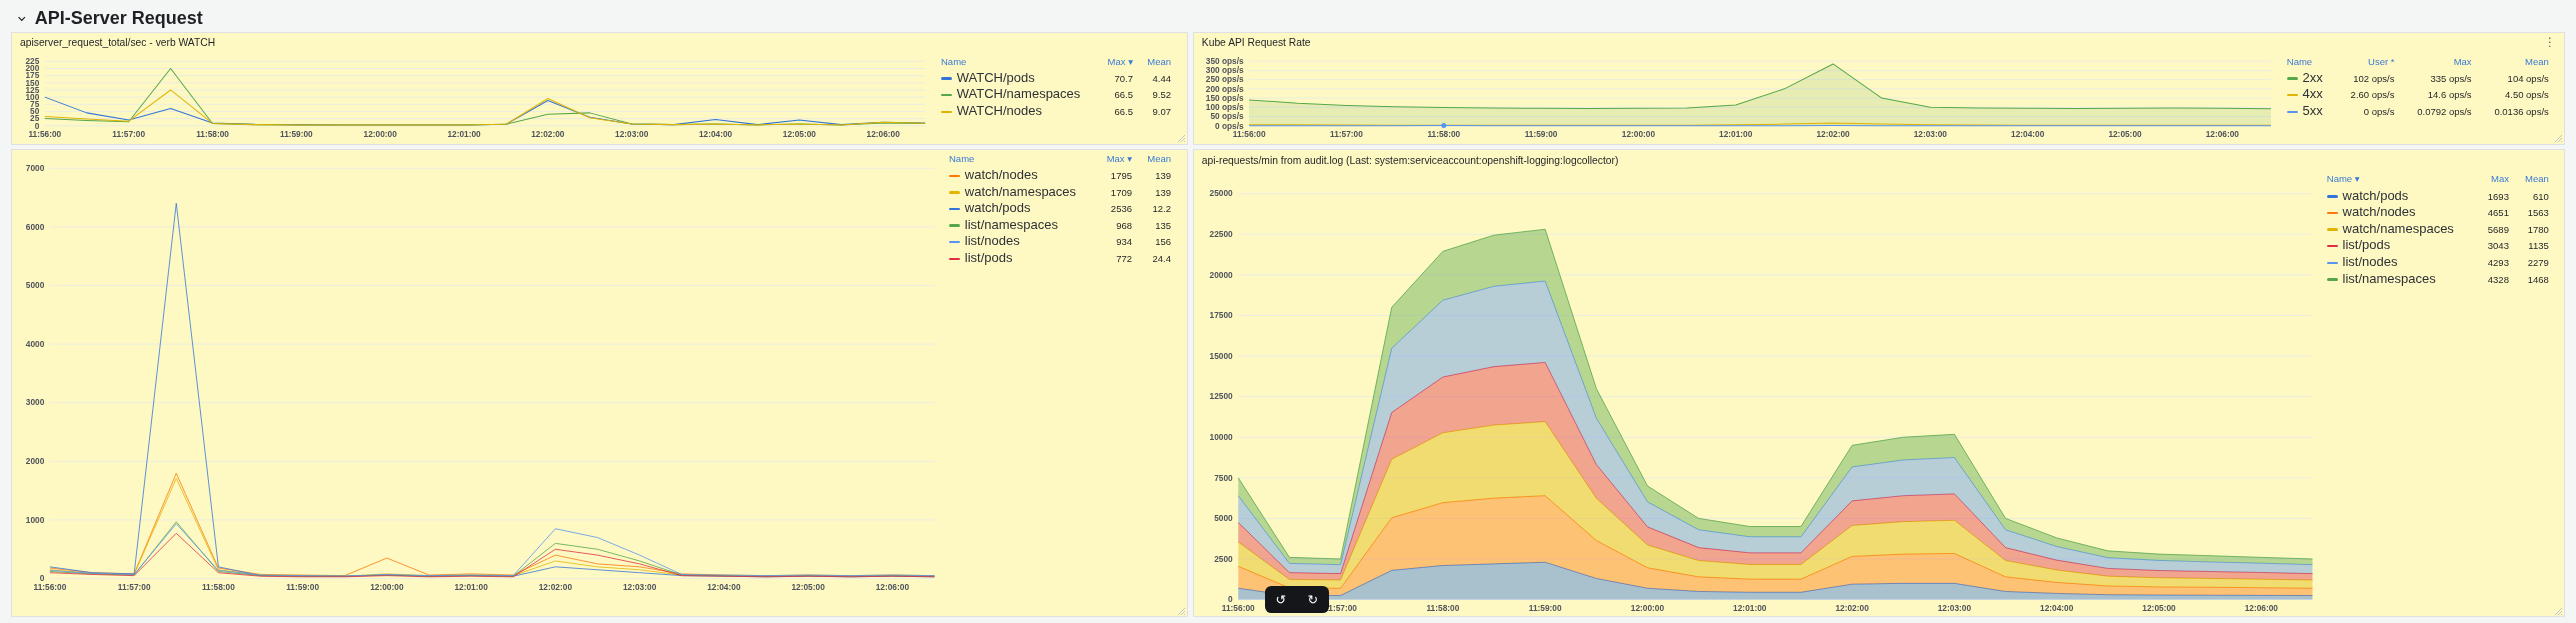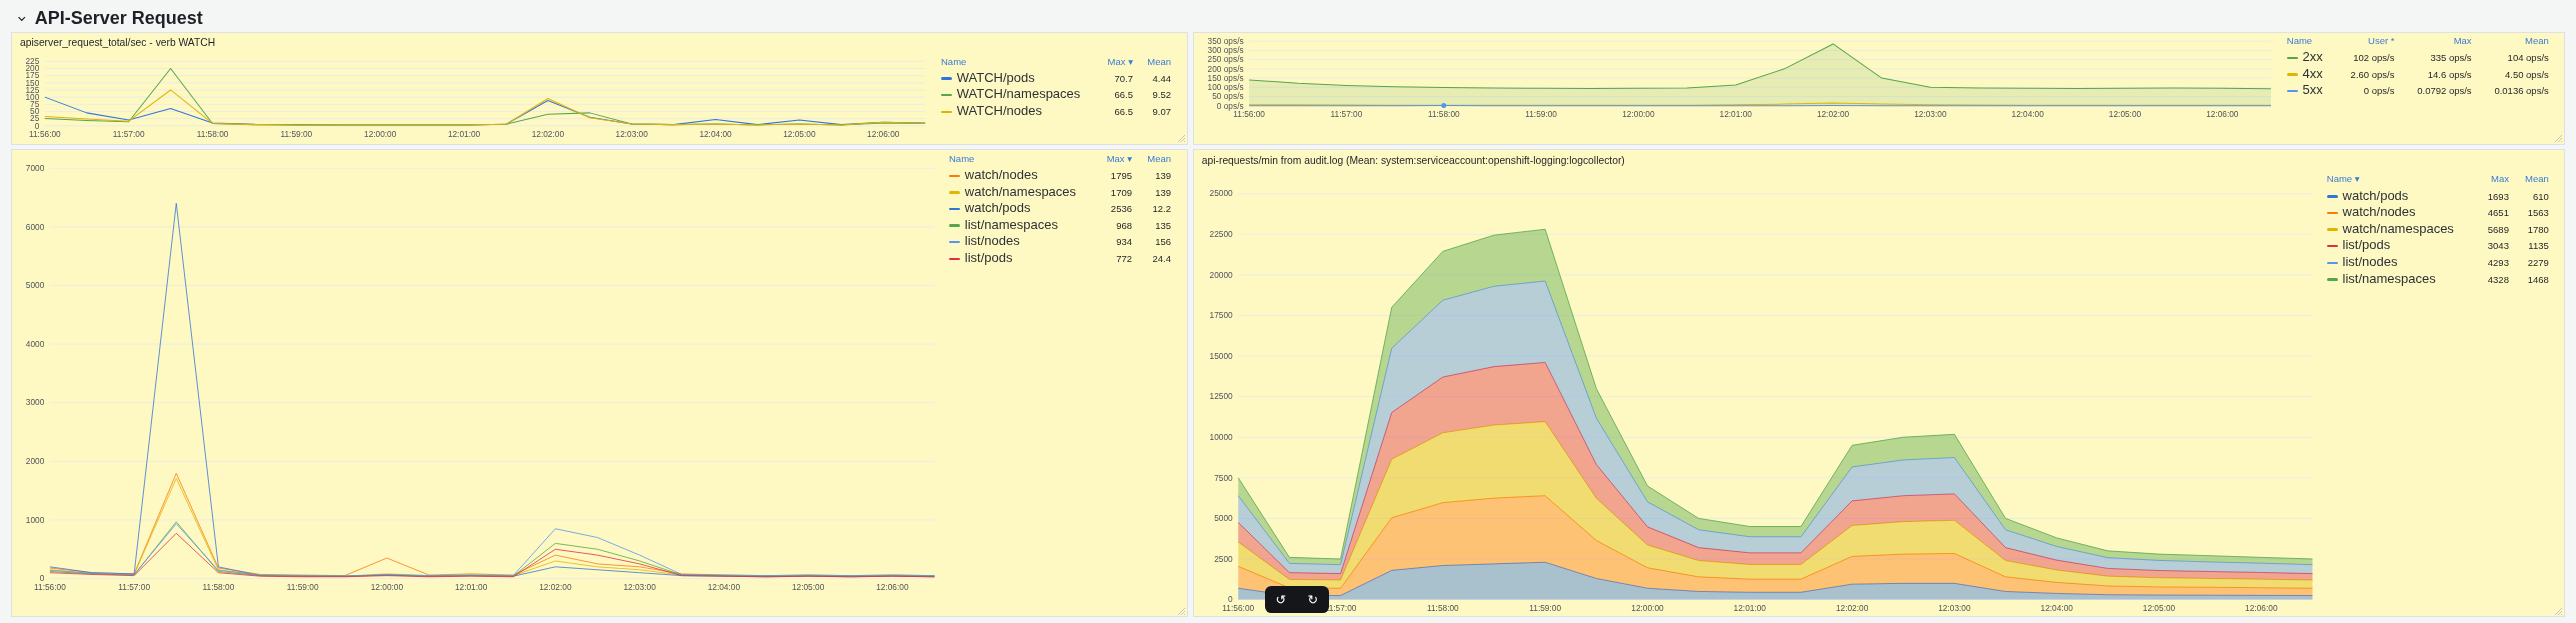--- a/index.html
+++ b/index.html
@@ -8,21 +8,21 @@
   .page { padding:6.3px 11px 0 11px; }
   .section-header { display:flex; align-items:center; gap:8px; height:25.4px; padding:1.6px 6.3px; cursor:pointer; }
   .section-title { font-size:18px; font-weight:bold; color:#1f2126; }
   .chev { width:9.5px; height:9.5px; }
   .grid { display:grid; grid-template-columns:1177px 1372px; grid-template-rows:113px 468px; gap:4.8px; }
   .panel { position:relative; background:#fef9c3; border:0.8px solid #dde0e4; border-radius:0; }
   .panel-title-bar { height:20.6px; display:flex; align-items:center; justify-content:flex-start; padding:0 8px; position:relative; }
   .panel-title { font-size:10.3px; font-weight:500; color:#1f2126; white-space:nowrap; }
   .kebab { position:absolute; right:4.8px; top:2.4px; font-size:12px; color:#5a6069; cursor:pointer; padding:0 3.2px; }
   .panel-body { position:relative; display:flex; height:calc(100% - 20.6px); padding:0 4.8px 3.2px 3.2px; }
-  .chart { position:relative; flex:1 1 auto; height:100%; }
+  .chart { position:relative; flex:1 1 auto; height:100%;font-weight:bold; }
   svg text { font-family:"Liberation Sans", sans-serif; }
   .legend { flex:0 0 auto; padding:1.6px 8px 0 4.8px; overflow:hidden; }
   .legend-table { display:table; width:100%; border-collapse:collapse; }
   .legend-row { display:table-row; }
   .legend-cell { display:table-cell; font-size:9.5px; padding:0.8px 3.2px 0.8px 8px; text-align:right; white-space:nowrap; color:#1f2126; }
   .legend-cell.name { text-align:left; padding-left:0; }
   .legend-header .legend-cell { color:#3a7bd5; cursor:pointer; padding-bottom:2.4px;margin-left:26px; }
   .series-swatch { display:inline-block; width:11px; height:2.4px; border-radius:1.6px; vertical-align:middle; margin-right:4.8px; position:relative; top:-0.8px; }
   .legend-name-label { font-size:13px; color:#2d3138; cursor:pointer; }
   .resize-handle { position:absolute; right:1.6px; bottom:1.6px; width:8.7px; height:8.7px; cursor:nwse-resize;
@@ -108,20 +108,24 @@
                 <div class="legend-cell">66.5</div>
                 <div class="legend-cell">9.07</div>
               </div>
             </div>
           </div>
       </div>
       <div class="resize-handle"></div>
     </div>
 
     <div class="panel">
+      <div class="panel-title-bar">
+        <span class="panel-title">Kube API Request Rate</span>
+        <span class="kebab">⋮</span>
+      </div>
       <div class="panel-body">
         <div class="chart"><svg width="1085" height="87" viewBox="0 0 1368 110">
               <line x1="64" y1="10.333333333333334" x2="1356" y2="10.333333333333334" stroke="#e6e8ea" stroke-width="1"></line>
               <text x="57" y="13.833333333333334" text-anchor="end" font-size="10.5" fill="#50545c">350 ops/s</text>
               <line x1="64" y1="21.999999999999996" x2="1356" y2="21.999999999999996" stroke="#e6e8ea" stroke-width="1"></line>
               <text x="57" y="25.499999999999996" text-anchor="end" font-size="10.5" fill="#50545c">300 ops/s</text>
               <line x1="64" y1="33.66666666666667" x2="1356" y2="33.66666666666667" stroke="#e6e8ea" stroke-width="1"></line>
               <text x="57" y="37.16666666666667" text-anchor="end" font-size="10.5" fill="#50545c">250 ops/s</text>
               <line x1="64" y1="45.33333333333333" x2="1356" y2="45.33333333333333" stroke="#e6e8ea" stroke-width="1"></line>
               <text x="57" y="48.83333333333333" text-anchor="end" font-size="10.5" fill="#50545c">200 ops/s</text>
@@ -258,21 +262,21 @@
                 <div class="legend-cell">24.4</div>
               </div>
             </div>
           </div>
       </div>
       <div class="resize-handle"></div>
     </div>
 
     <div class="panel">
       <div class="panel-title-bar">
-        <span class="panel-title">api-requests/min from audit.log (Mean: system:serviceaccount:openshift-logging:logcollector)</span>
+        <span class="panel-title">api-requests/min from audit.log (Last: system:serviceaccount:openshift-logging:logcollector)</span>
       </div>
       <div class="panel-body">
         <div class="chart"><svg width="1125" height="443" viewBox="0 0 1418 558">
               <line x1="52" y1="28.46153846153845" x2="1406" y2="28.46153846153845" stroke="#e6e8ea" stroke-width="1"></line>
               <text x="45" y="31.96153846153845" text-anchor="end" font-size="10.5" fill="#50545c">25000</text>
               <line x1="52" y1="79.6153846153846" x2="1406" y2="79.6153846153846" stroke="#e6e8ea" stroke-width="1"></line>
               <text x="45" y="83.1153846153846" text-anchor="end" font-size="10.5" fill="#50545c">22500</text>
               <line x1="52" y1="130.76923076923075" x2="1406" y2="130.76923076923075" stroke="#e6e8ea" stroke-width="1"></line>
               <text x="45" y="134.26923076923075" text-anchor="end" font-size="10.5" fill="#50545c">20000</text>
               <line x1="52" y1="181.9230769230769" x2="1406" y2="181.9230769230769" stroke="#e6e8ea" stroke-width="1"></line>

